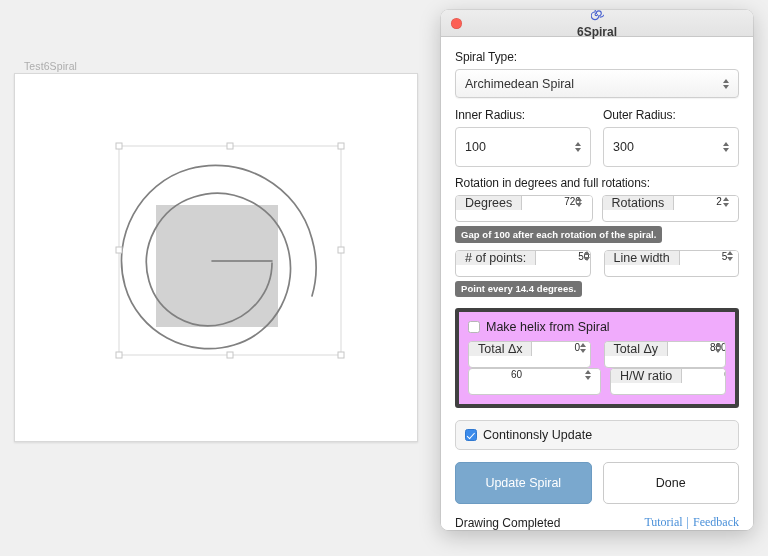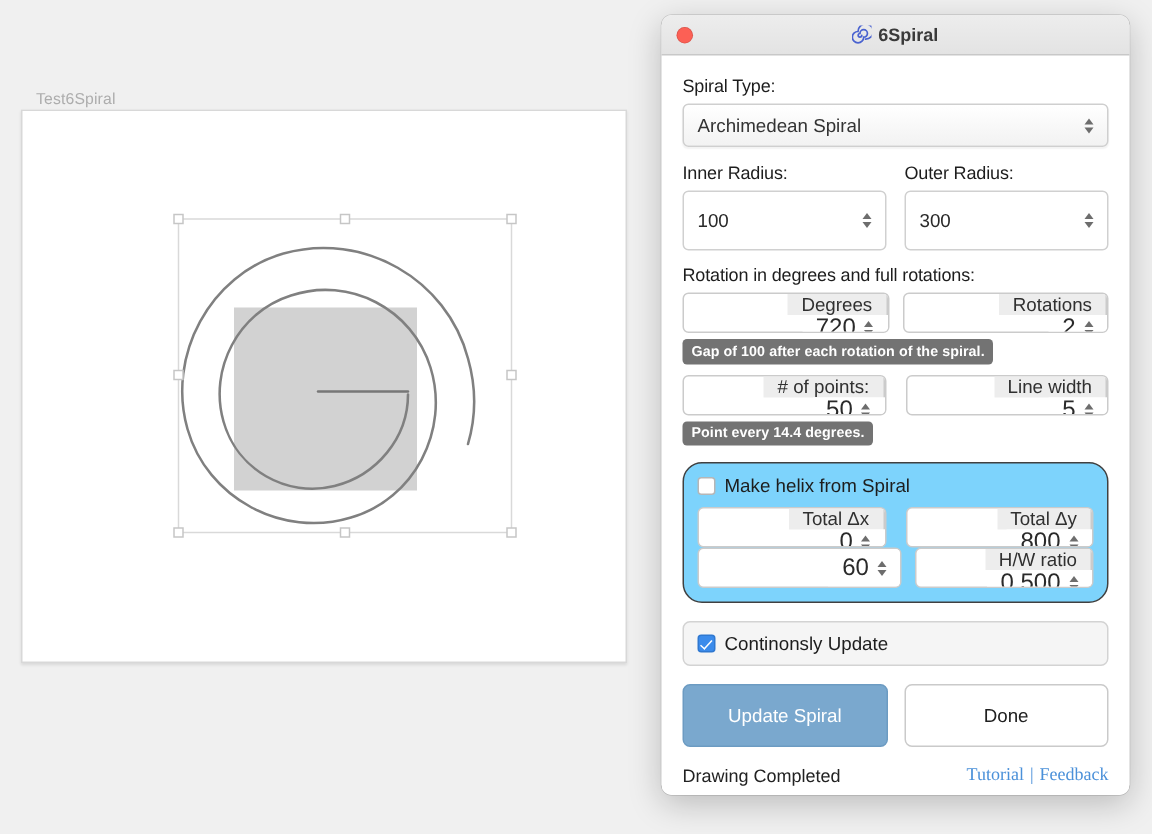--- a/index.html
+++ b/index.html
@@ -73,20 +73,21 @@
     box-shadow: inset 0 0 0 .5px rgba(0,0,0,.14);
     cursor: pointer;
   }
   #title-wrap {
     display: flex;
     align-items: center;
     gap: 4px;
     font-size: 12px;
     font-weight: 700;
     color: #3a3a3a;
+    flex-direction: column;
   }
   .spiral-glyph {
     width: 13px; height: 13px;
     display: block;
   }
 
   #dialog-body {
     flex: 1 1 auto;
     padding: 13px 14px 0 14px;
     background: #fff;
@@ -154,71 +155,71 @@
     align-items: center;
     padding: 0 22px 0 9px;
     font-size: 12.5px;
     color: #2a2a2a;
     box-sizing: border-box;
   }
 
   
   .group {
     display: flex;
-    align-items: flex-end;
+    align-items: flex-start;
     height: 27px;
     border: 1px solid #cbcbcb;
     border-radius: 4px;
     overflow: hidden;
     background: #fff;
     box-sizing: border-box;
-    flex-direction: column;
   }
   .group .cap {
     background: #ededed;
     border-right: 1px solid #cbcbcb;
     display: flex;
     align-items: center;
     padding: 0 9px;
     font-size: 12.5px;
     color: #303030;
     white-space: nowrap;
   }
   .group .val {
     position: relative;
     flex: 1 1 auto;
     display: flex;
     align-items: center;
     padding: 0 21px 0 9px;
-    font-size: 16px;
+    font-size: 10px;
     color: #2a2a2a;
     background: #fff;
     min-width: 0;
+    margin-left: 33px;
   }
 
   
   .tip {
     display: inline-block;
     background: #737373;
     color: #ffffff;
     font-size: 9.5px;
     font-weight: 700;
     padding: 2.5px 6px 3px 6px;
     border-radius: 3px;
     margin-top: 4px;
     letter-spacing: .05px;
   }
 
   
   .panel {
-    border: 1px solid #404040;
-    border-radius: 13px;
+    border: 4px solid #404040;
+    border-radius: 3px;
     padding: 8px 9px 9px 9px;
     margin-top: 11px;
-    background: #7dd3fc;
+    background: #f0abfc;
   }
   .check-line {
     display: flex;
     align-items: center;
     gap: 6px;
     font-size: 12.5px;
     color: #1d1d1d;
     cursor: pointer;
   }
   .cbox {

